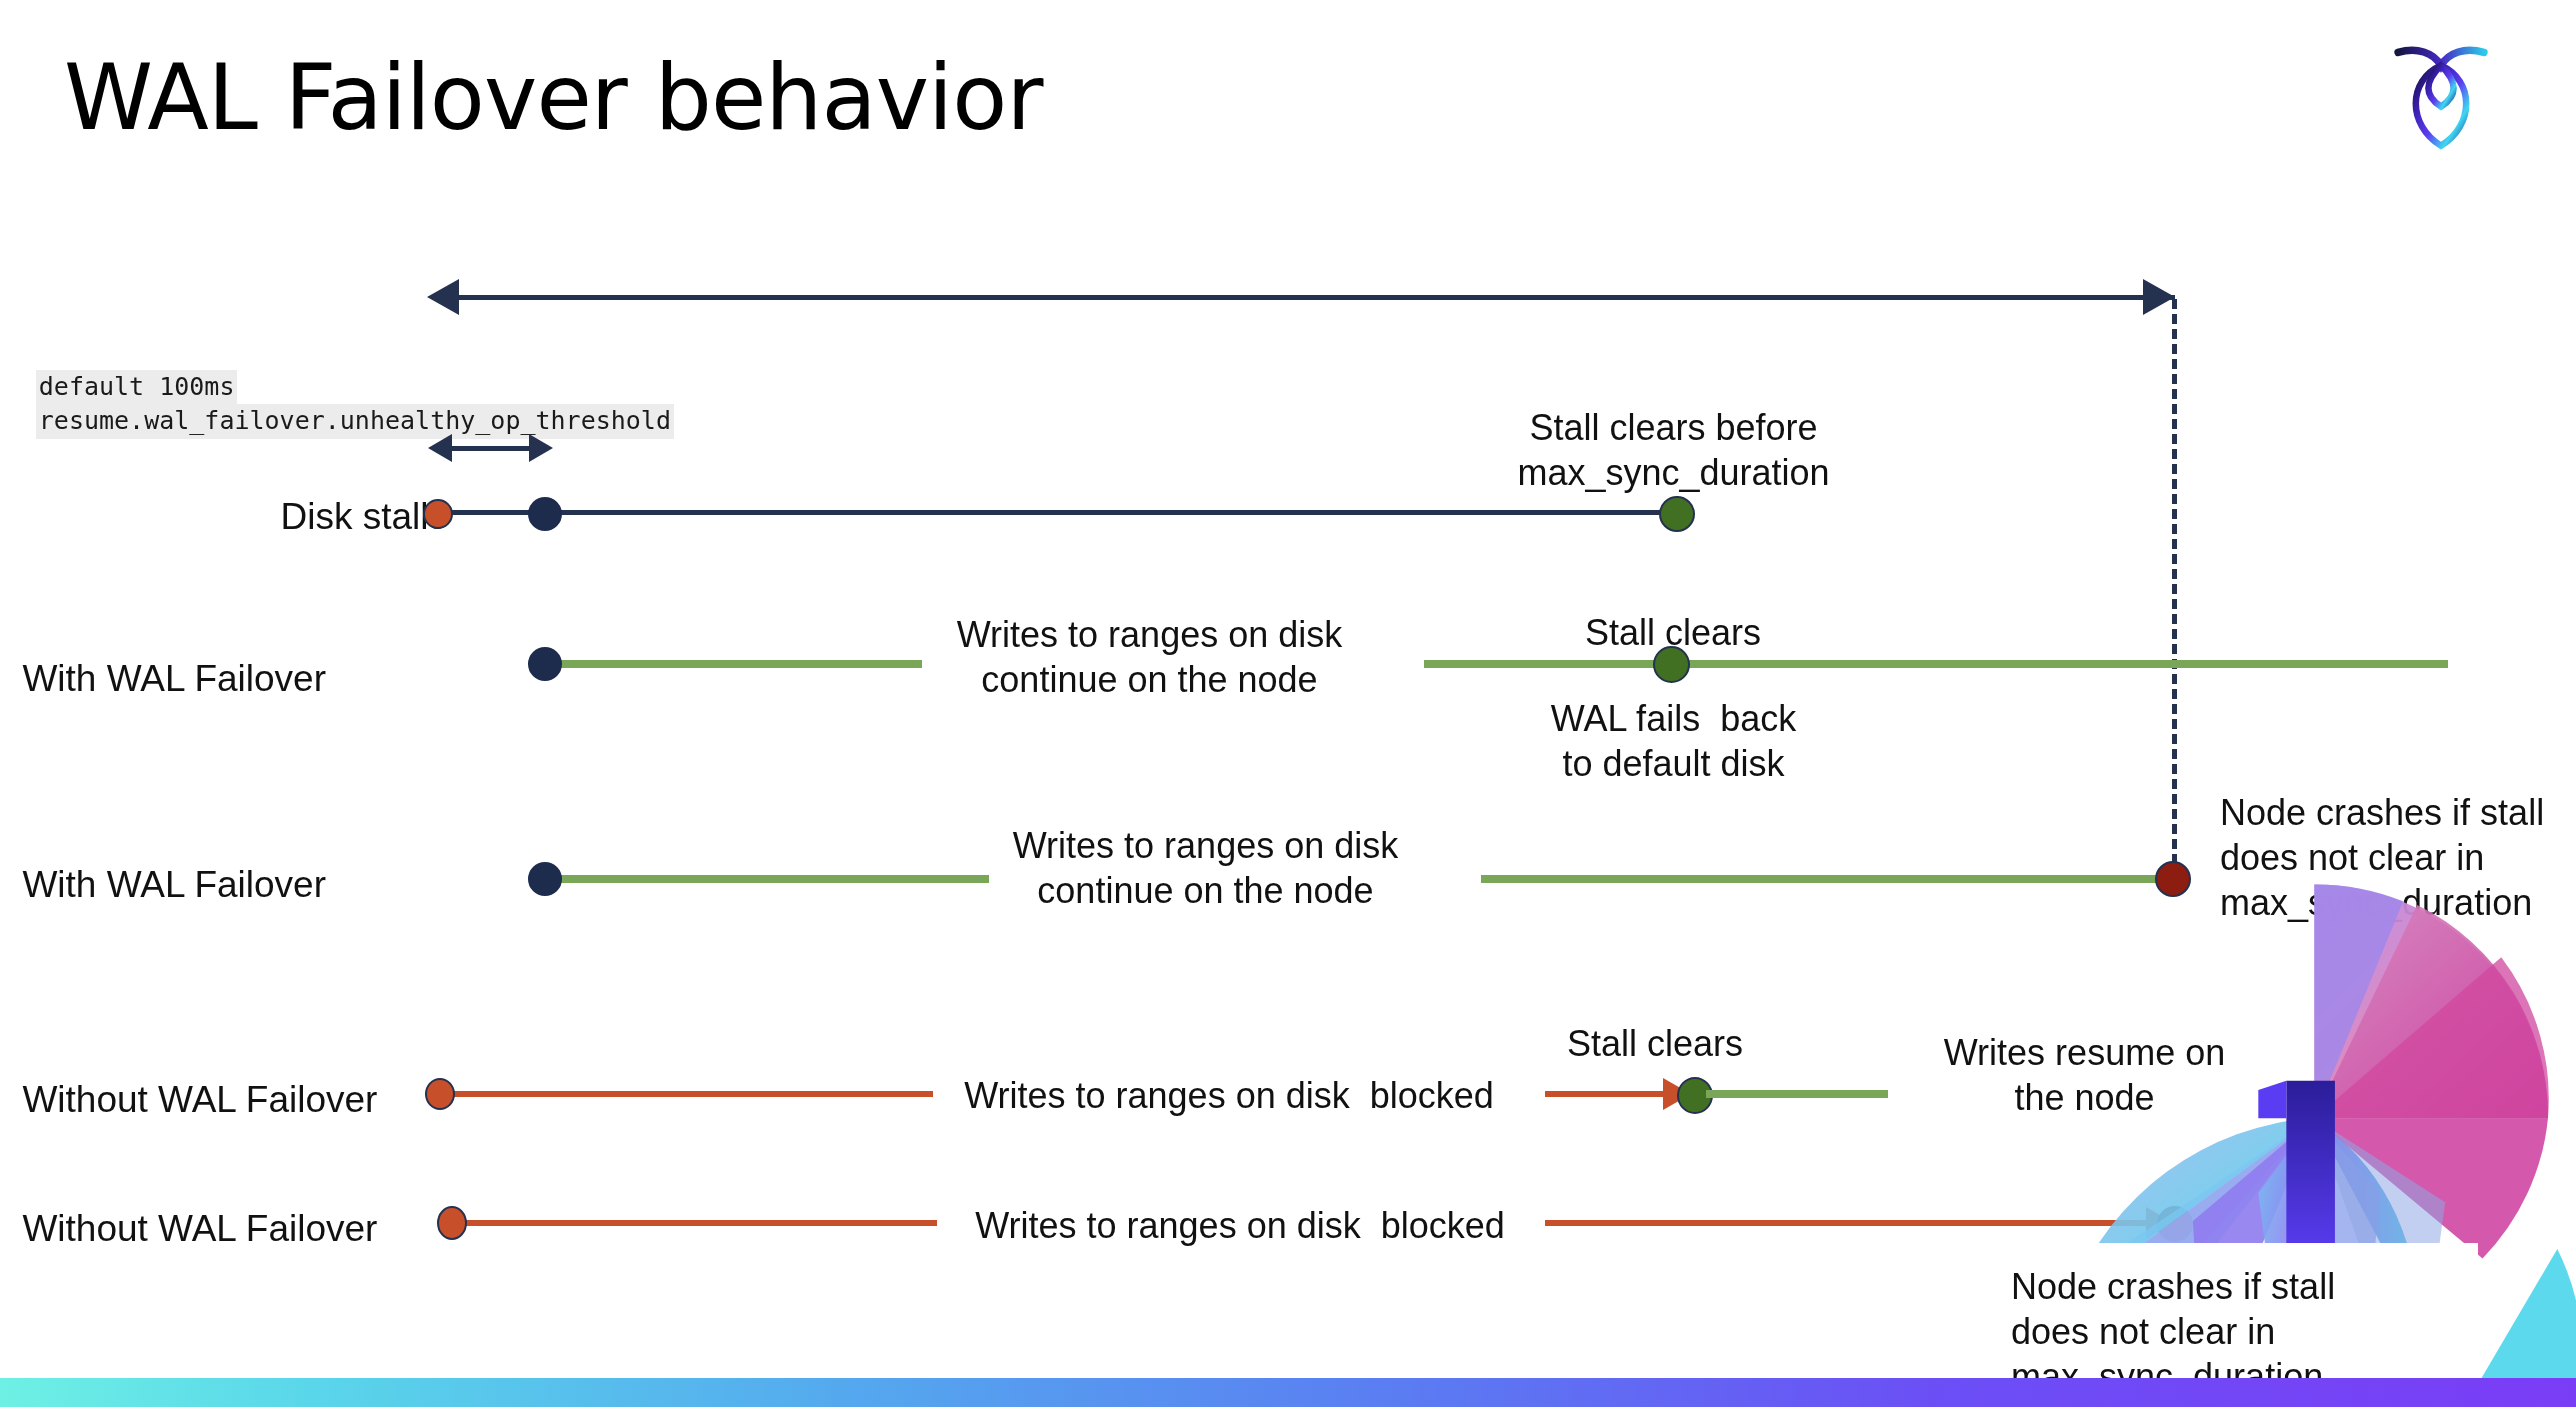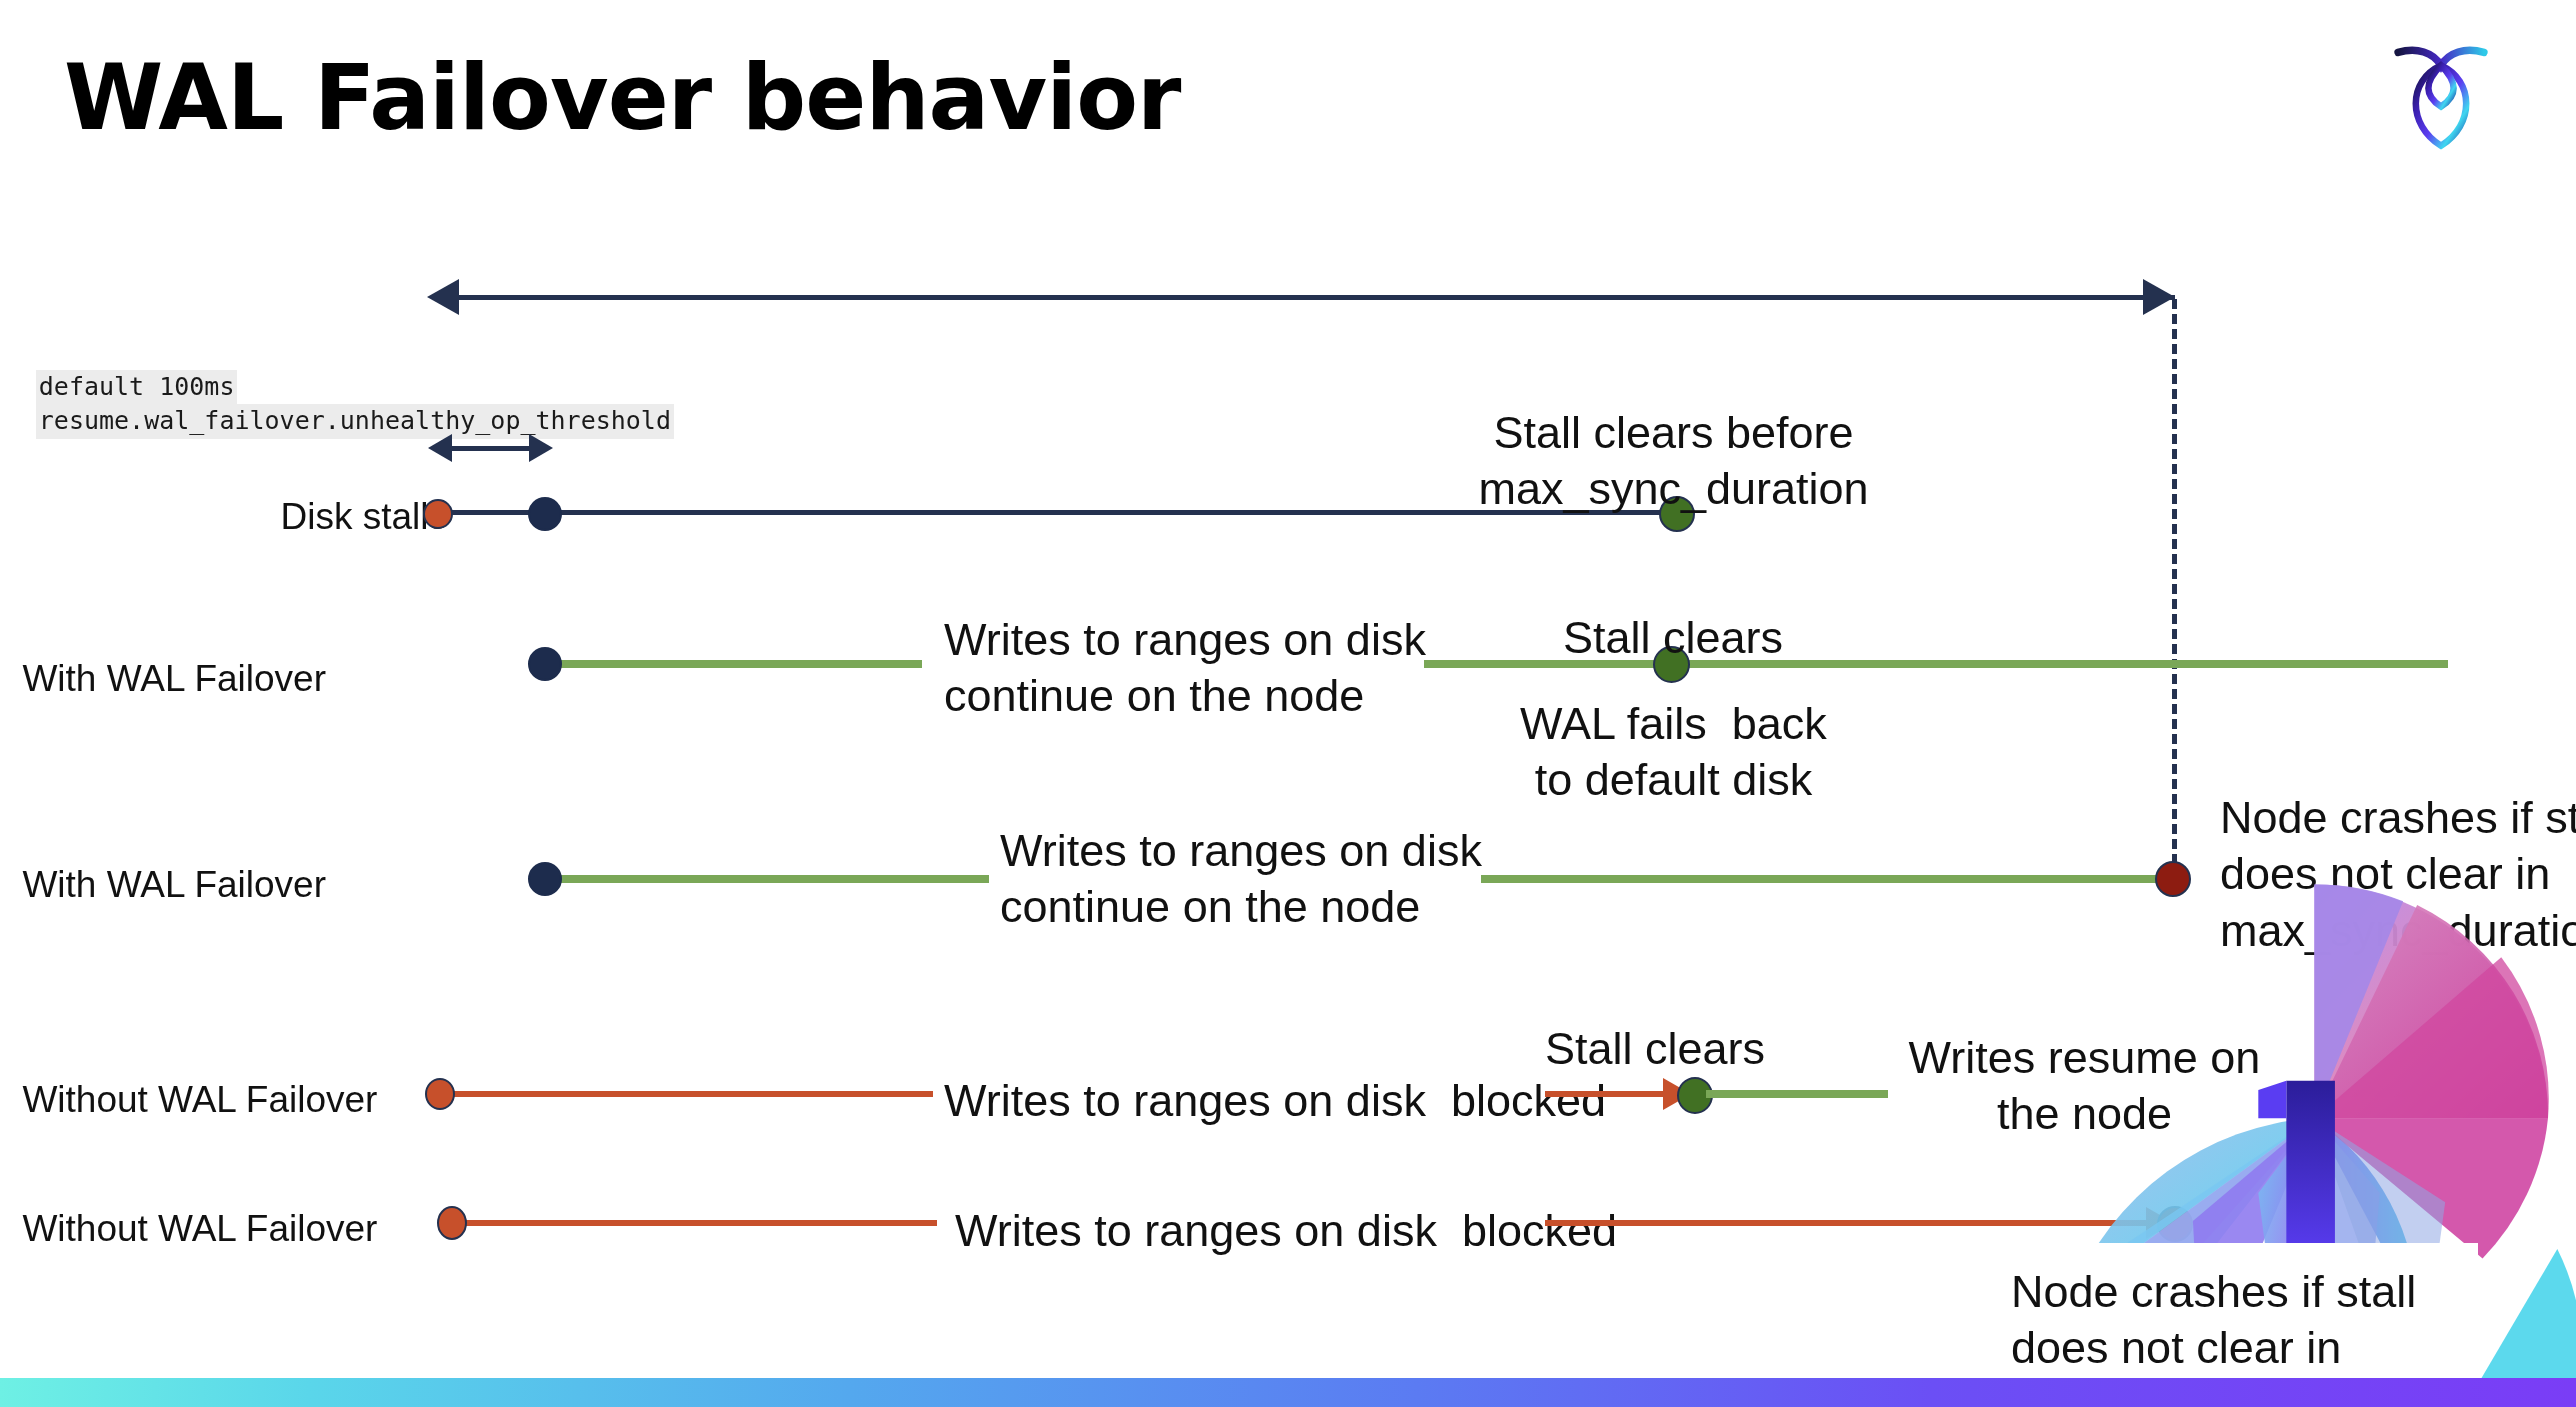--- a/index.html
+++ b/index.html
@@ -2,39 +2,39 @@
 <html style="font-size:15px"><head>
 <meta charset="utf-8">
 <style>
   html,body{margin:0;padding:0;background:#fff;}
   body{width:2576px;height:1408px;overflow:hidden;font-family:"Liberation Sans",sans-serif;}
   #slide{position:relative;width:2576px;height:1408px;background:#ffffff;overflow:hidden;}
 
   
   .title{
     position:absolute;left:64px;top:45px;
-    font-size:90px;font-weight:bold;color:#000;letter-spacing:-0.9px;
+    font-size:90px;font-weight:normal;color:#000;letter-spacing:-0.9px;
     font-family:"DejaVu Sans","Liberation Sans",sans-serif;
     white-space:nowrap;
   }
 
   
   .logo{position:absolute;left:2385px;top:28px;width:112px;height:131px;}
 
   
   .code-block{position:absolute;font-family:"DejaVu Sans Mono","Liberation Mono",monospace;
     font-size:25px;color:#1a1a1a;line-height:1.30;white-space:nowrap;}
   .code-block span{background:#ececec;display:inline-block;padding:0.9px 2.8px;}
   .code-top{left:1142px;top:257px;}
   .code-left{left:36px;top:370px;}
 
   
   .lbl{position:absolute;color:#111;
        font-family:"Liberation Sans",sans-serif;
-       font-size:45px;line-height:1.25;white-space:pre;}
+       font-size:36px;line-height:1.25;white-space:pre;}
   .lbl.ctr{text-align:center;}
   .lbl.lft{text-align:left;}
   .row-lbl{font-size:37px;}
 
   
   .ln{position:absolute;}
   .navy-thin{background:#24314f;height:4.7px;}
   .green{background:#7aa757;height:7.5px;}
   .orange{background:#c7502b;height:5.6px;}
   .green-lite{background:#7aa757;height:6.5px;}

